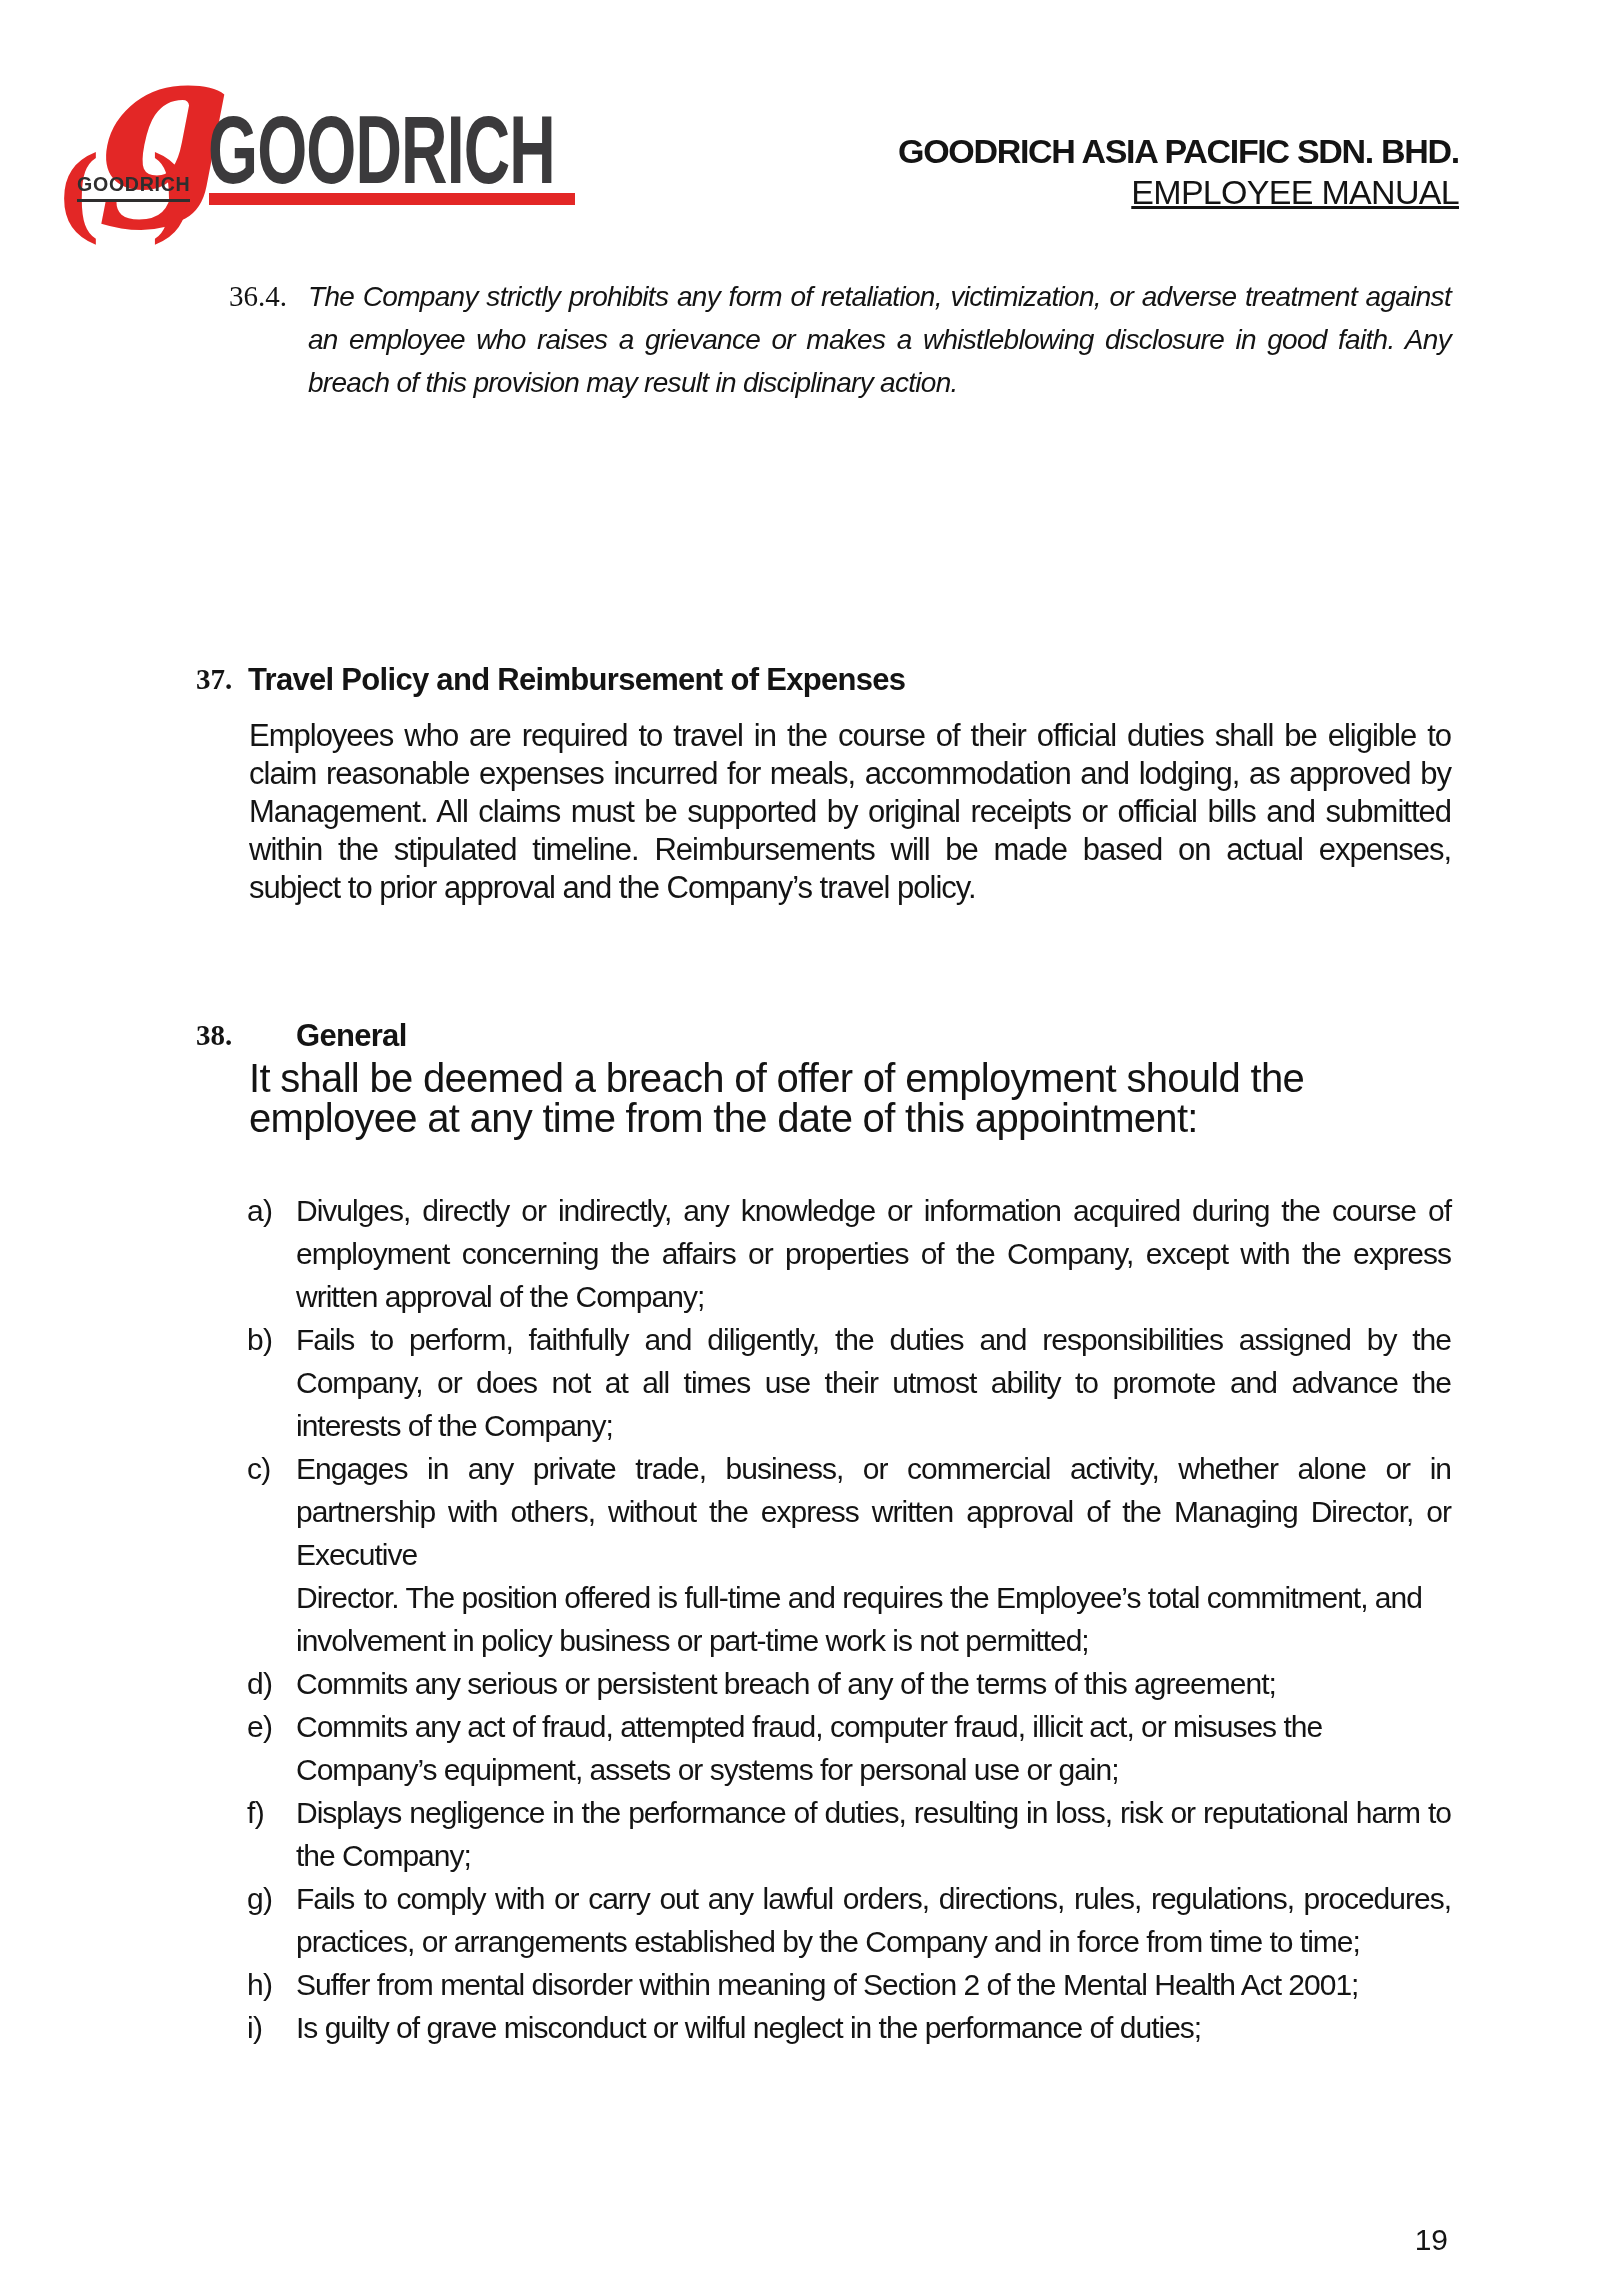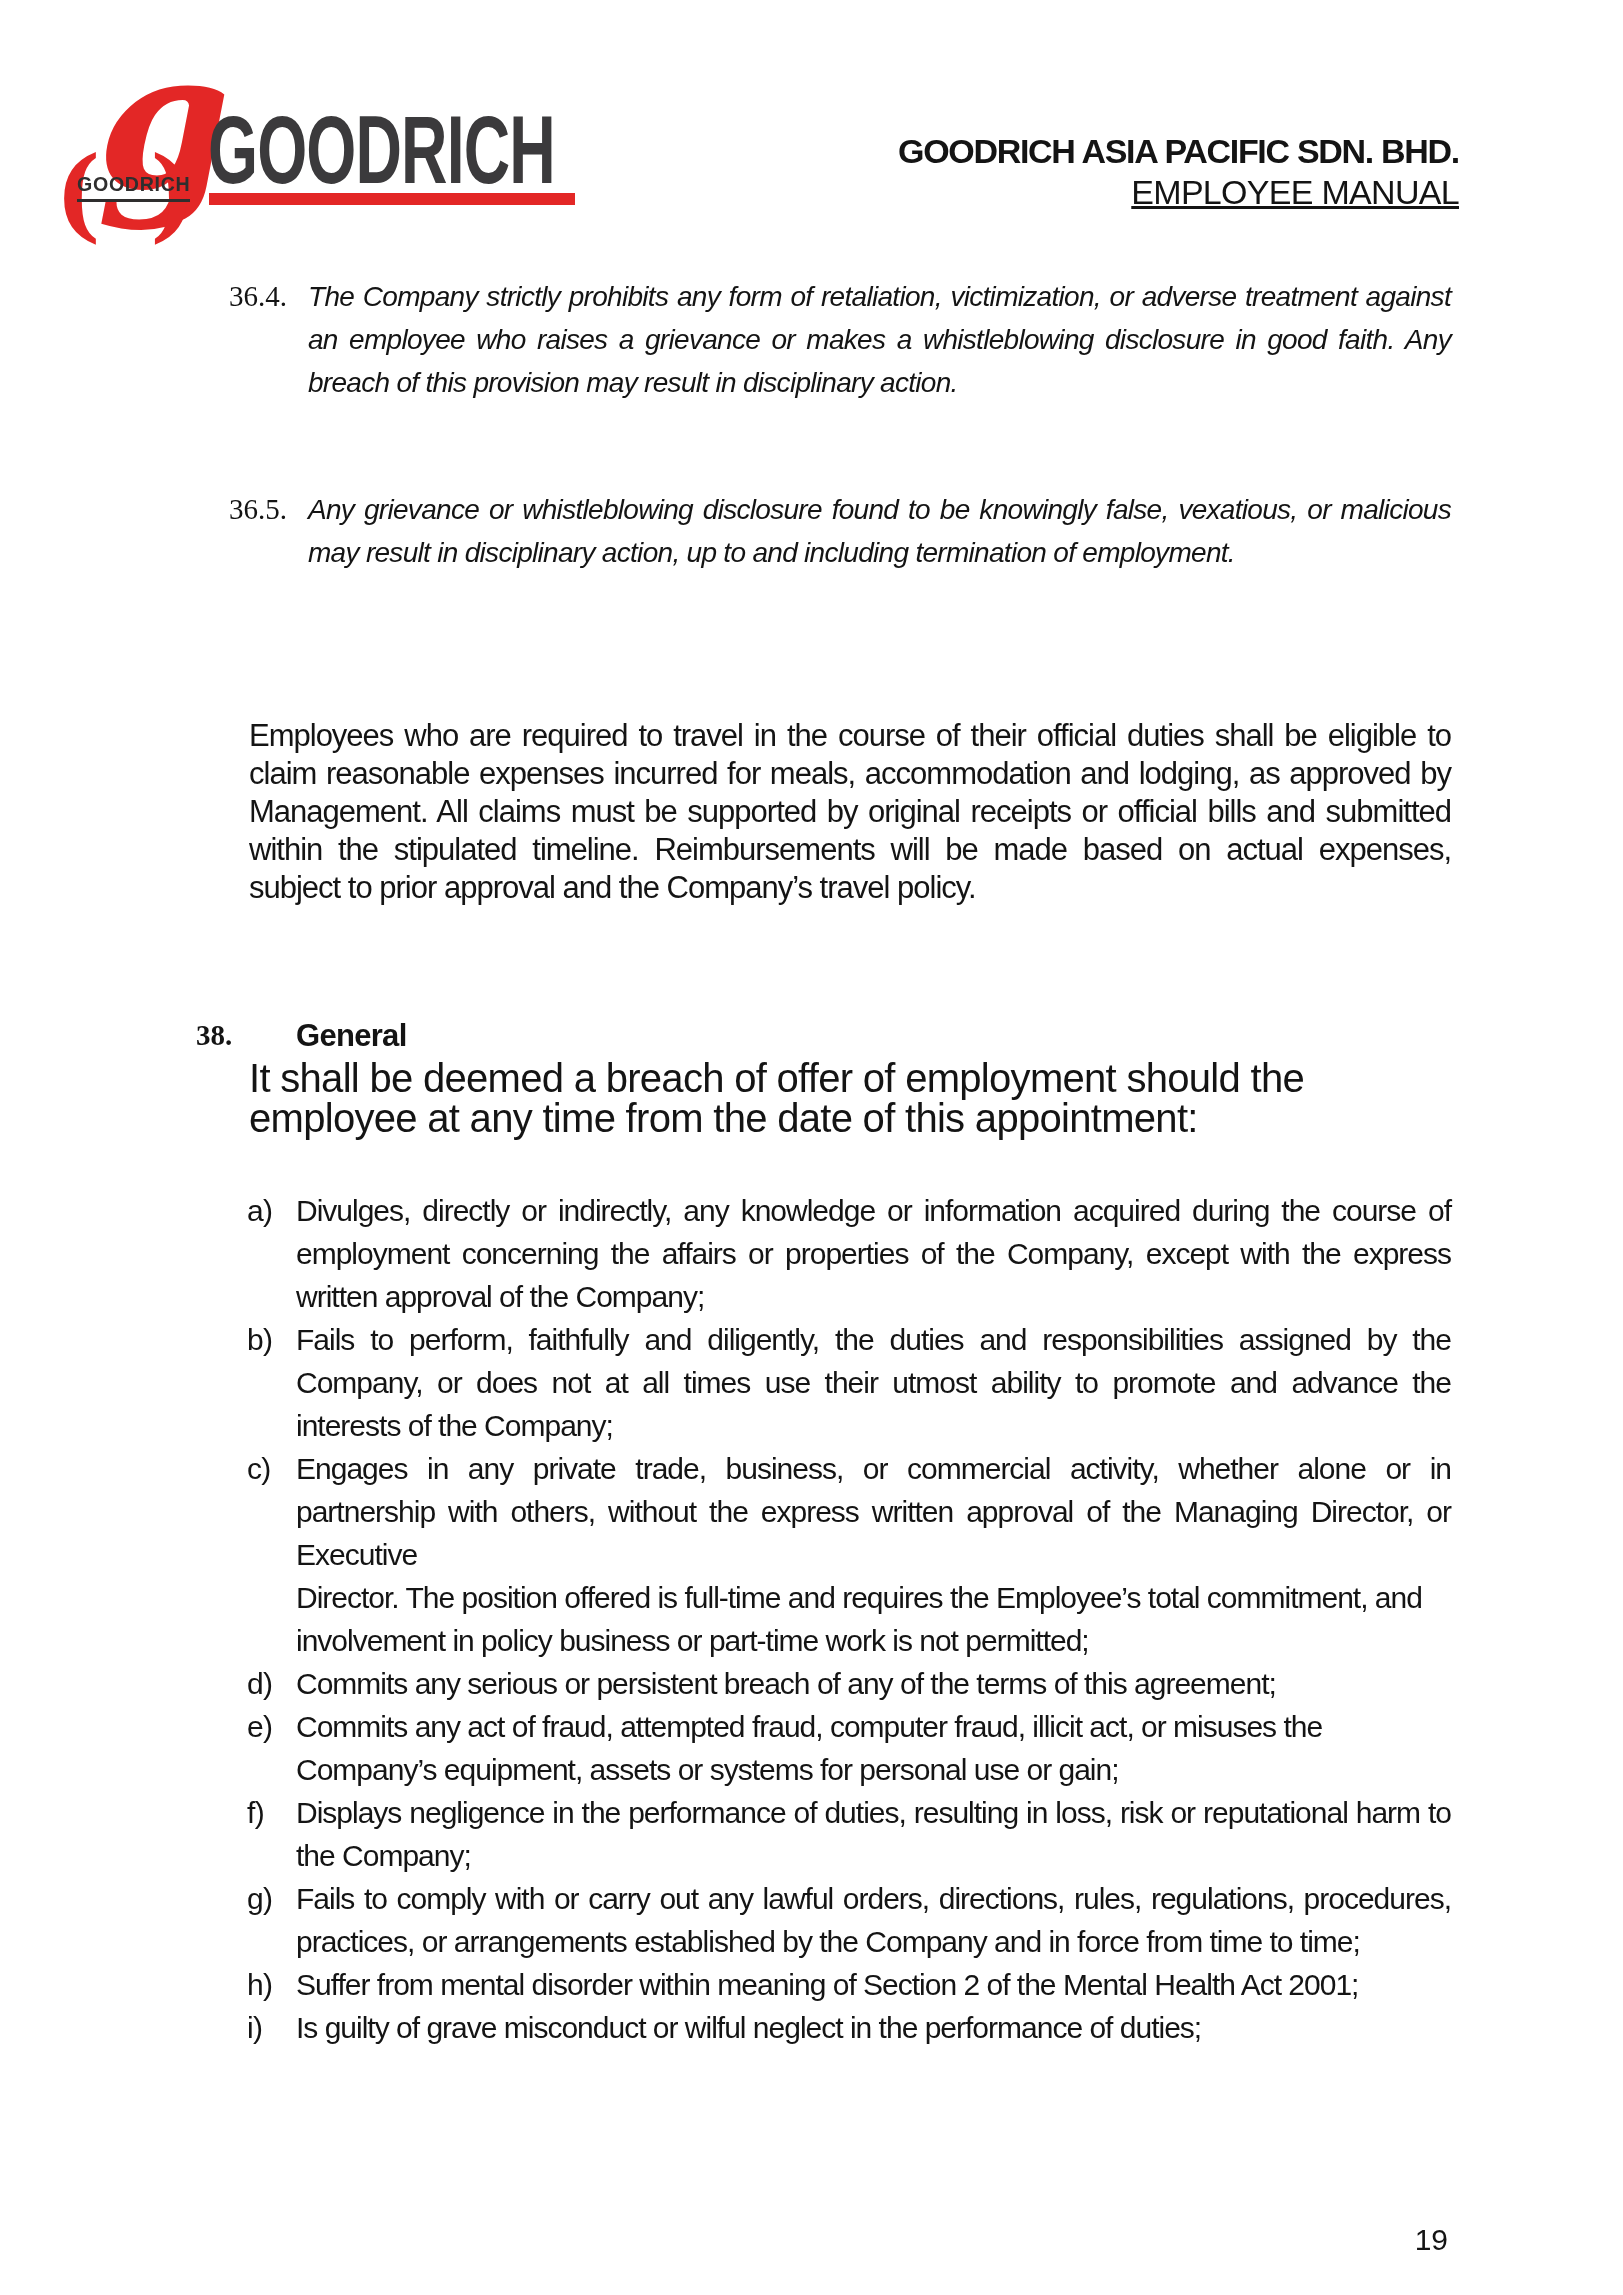--- a/index.html
+++ b/index.html
@@ -126,25 +126,25 @@
   <div class="logo-bar"></div>
 
   <div class="hdr-right hdr-company">GOODRICH ASIA PACIFIC SDN. BHD.</div>
   <div class="hdr-right hdr-manual">EMPLOYEE MANUAL</div>
 
   <div class="clause" style="top:275px;">
     <div class="num">36.4.</div>
     <div class="txt">The Company strictly prohibits any form of retaliation, victimization, or adverse treatment against an employee who raises a grievance or makes a whistleblowing disclosure in good faith. Any breach of this provision may result in disciplinary action.</div>
   </div>
 
-  <div class="clause" style="top:488px;">
-    <div class="num">36.5.</div>
-    <div class="txt">Any grievance or whistleblowing disclosure found to be knowingly false, vexatious, or malicious may result in disciplinary action, up to and including termination of employment.</div>
-  </div>
-
+
+  <div class="sec-head" style="top:659px;">
+    <div class="num">37.</div>
+    <div class="title">Travel Policy and Reimbursement of Expenses</div>
+  </div>
 
   <div class="sec-body" style="top:717px;">Employees who are required to travel in the course of their official duties shall be eligible to claim reasonable expenses incurred for meals, accommodation and lodging, as approved by Management. All claims must be supported by original receipts or official bills and submitted within the stipulated timeline. Reimbursements will be made based on actual expenses, subject to prior approval and the Company’s travel policy.</div>
 
   <div class="sec-head" style="top:1015px;gap:48px;">
     <div class="num">38.</div>
     <div class="title">General</div>
   </div>
 
   <div class="sec-intro" style="top:1058px;">It shall be deemed a breach of offer of employment should the employee at any time from the date of this appointment:</div>
 

